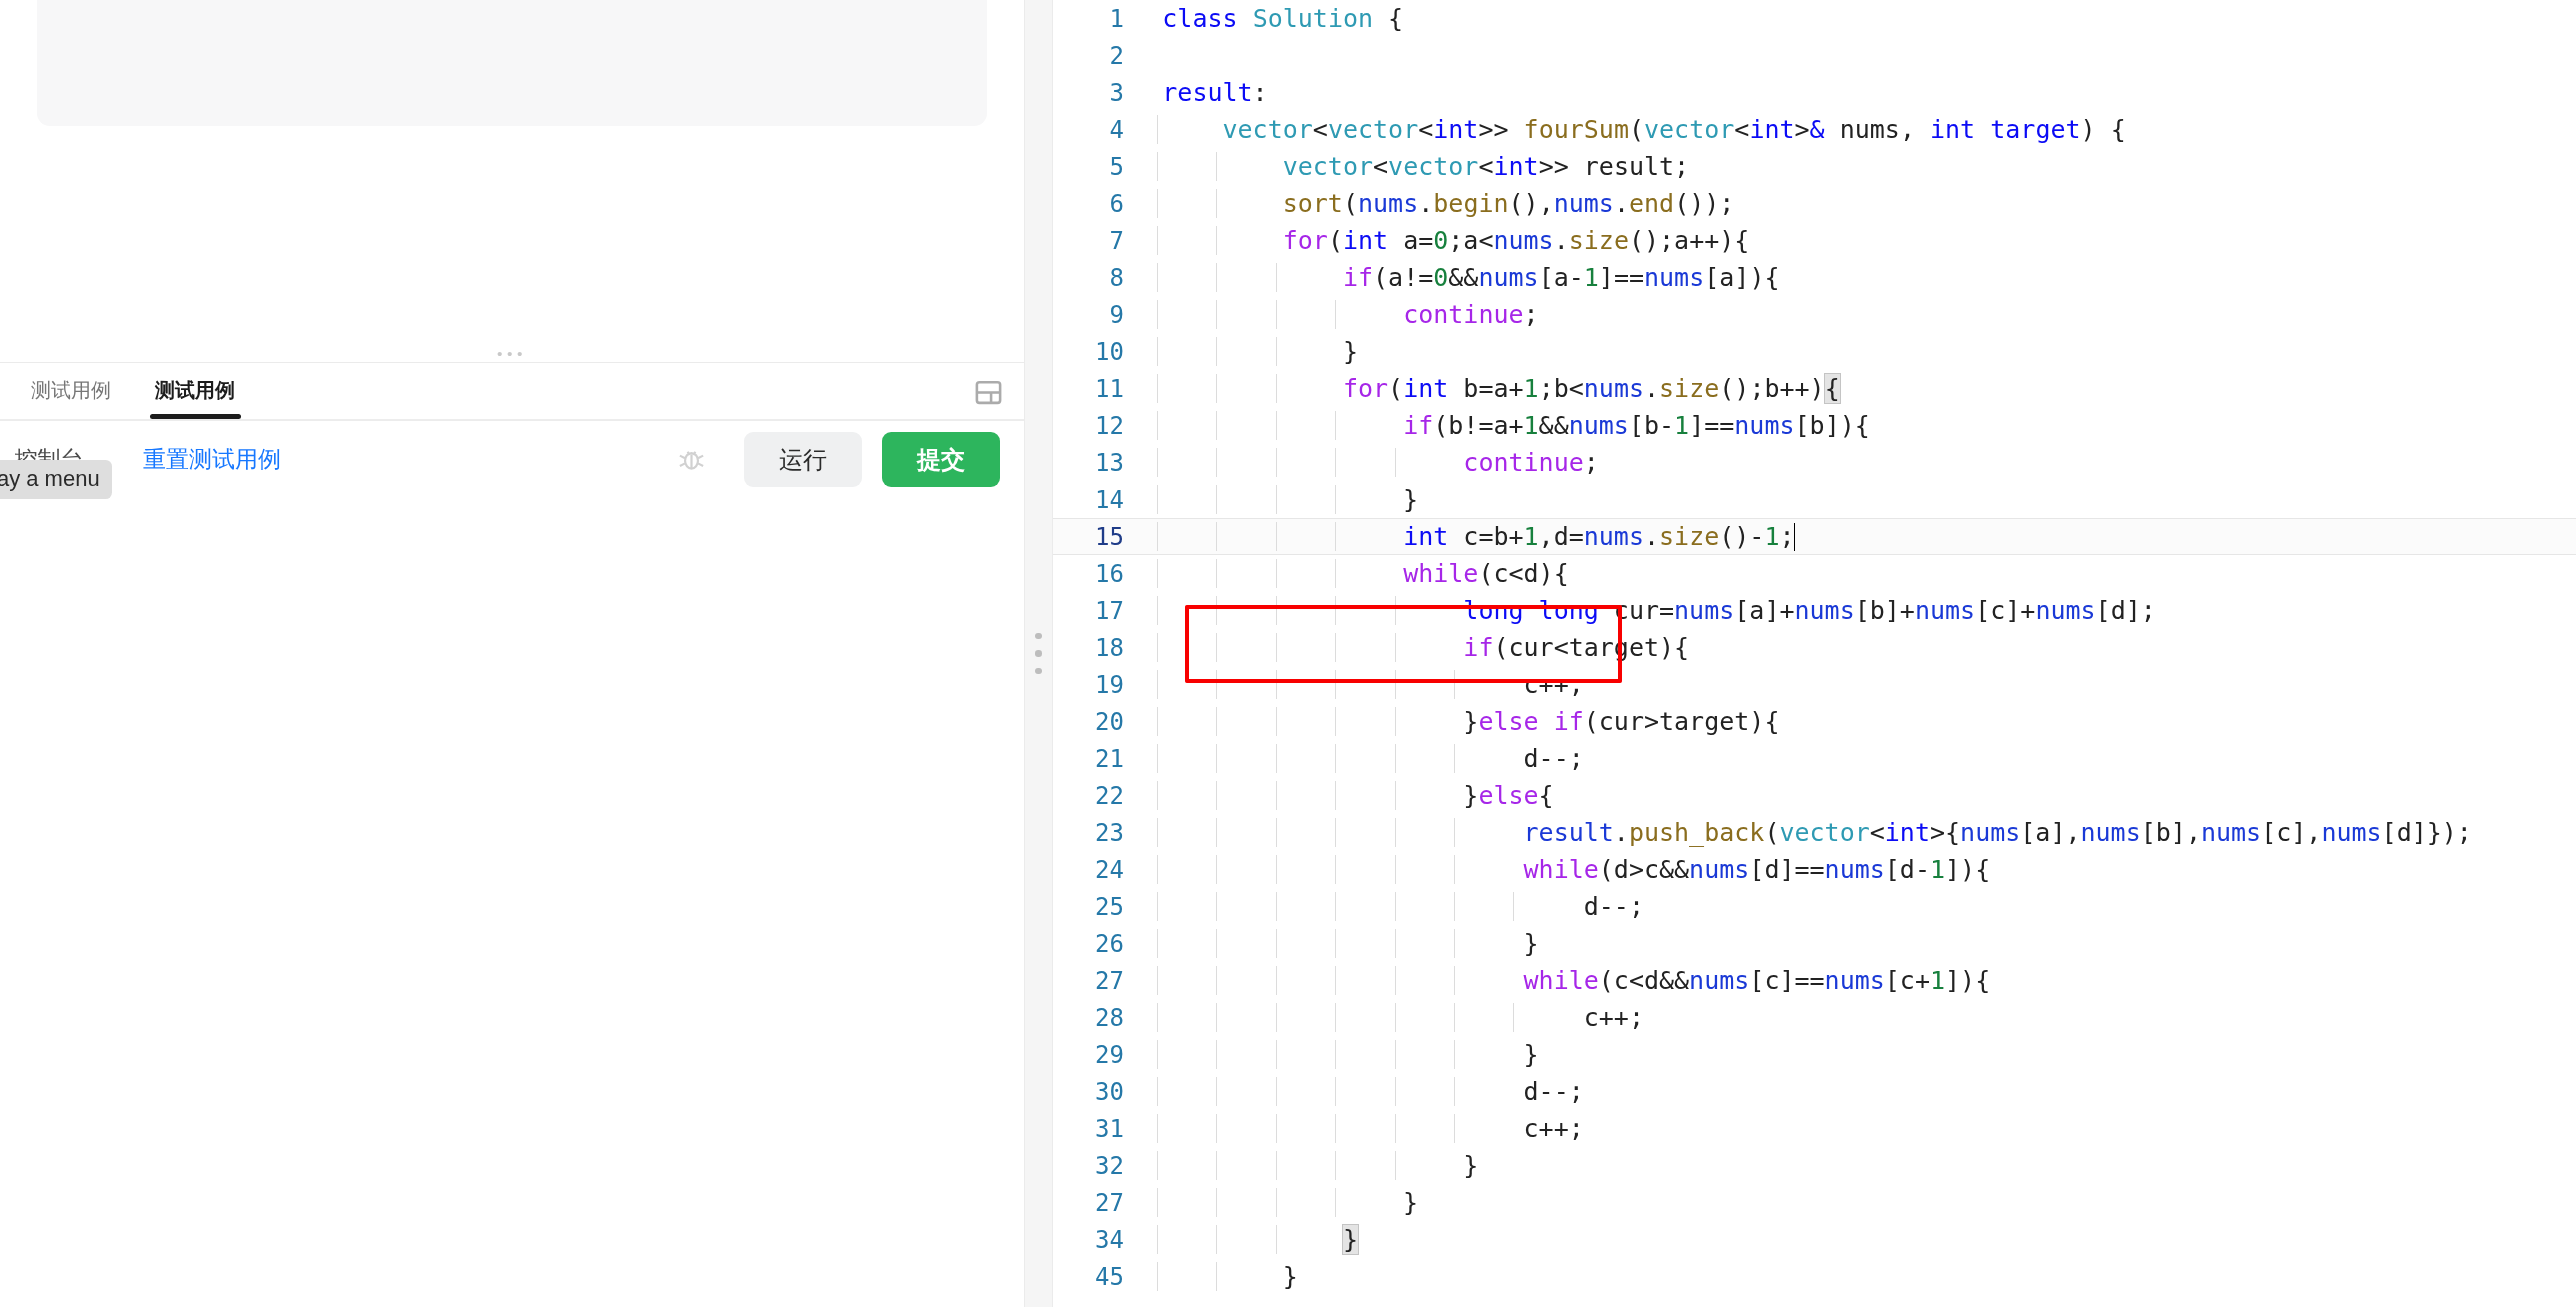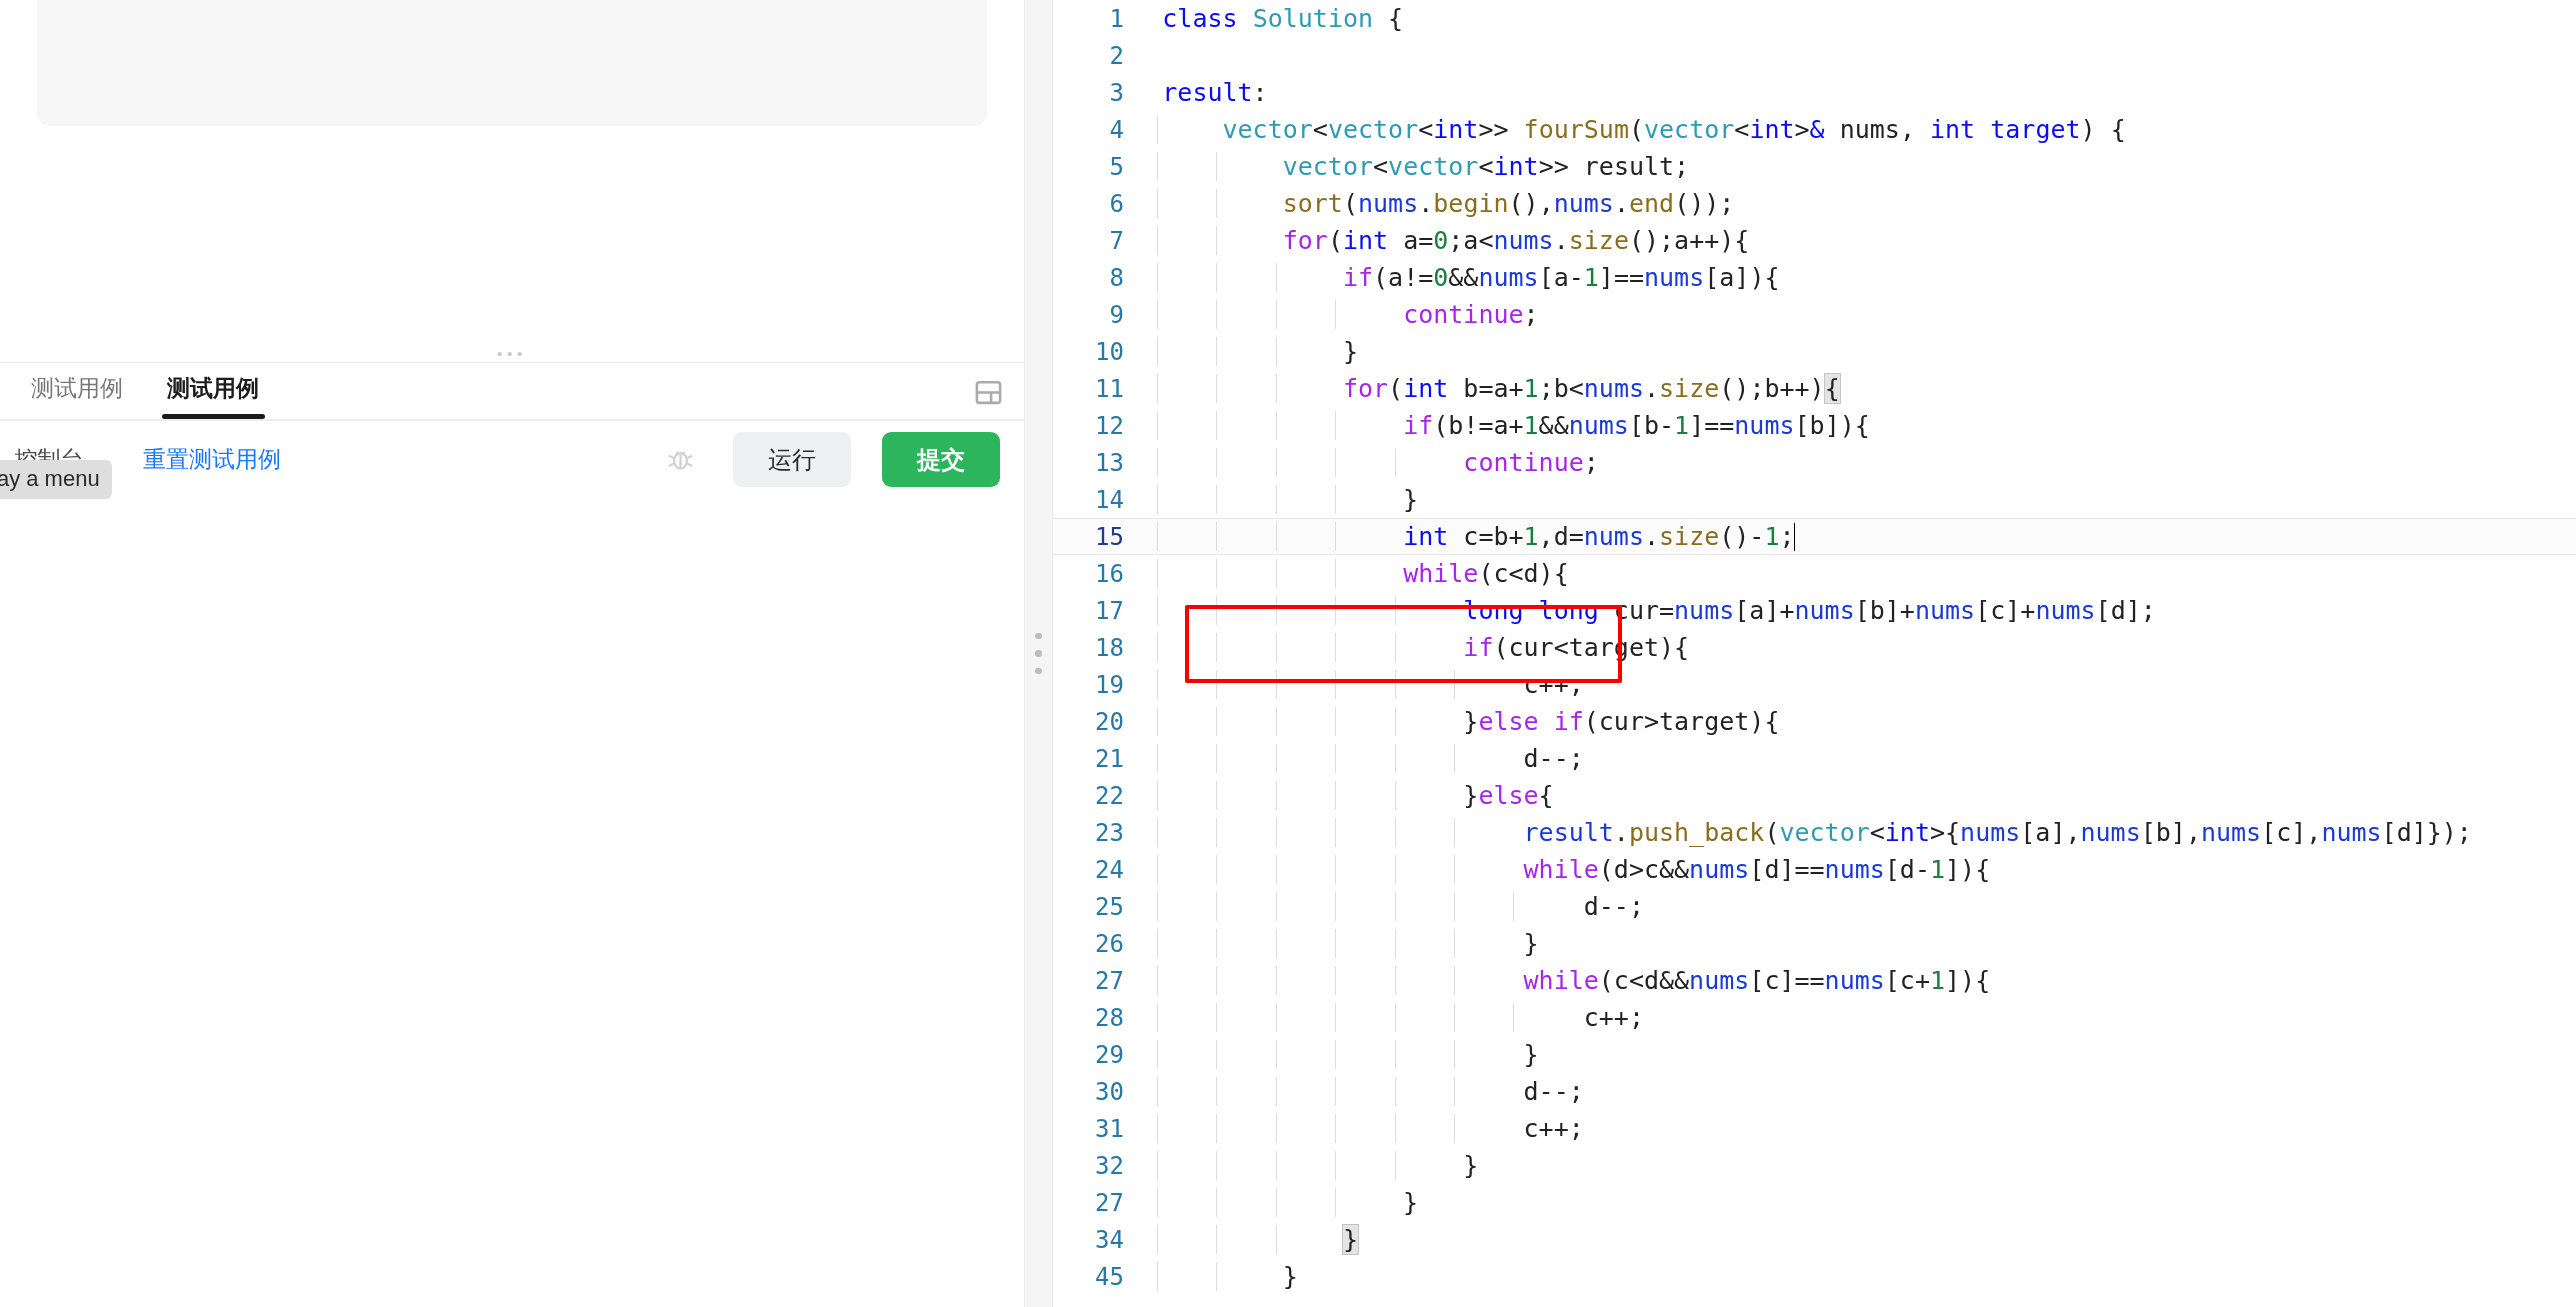--- a/index.html
+++ b/index.html
@@ -82,21 +82,21 @@
     height: 57px;
     display: flex;
     align-items: flex-end;
     padding: 0 20px 0 9.1px;
     border-bottom: 0.9px solid #ededed;
     background: #ffffff;
     flex: none;
   }
   .tab {
     position: relative;
-    font-size: 23px;
+    font-size: 20px;
     color: #767676;
     padding: 0 22px 14.6px 22px;
     cursor: pointer;
     font-family: "Liberation Sans", "DejaVu Sans", sans-serif;
   }
   .tab.active { color: #1c1c1c; font-weight: 600; }
   .tab.active::after {
     content: "";
     position: absolute;
     left: 16.5px; right: 16.5px; bottom: 0;
@@ -164,21 +164,21 @@
   }
   .ab-spacer { flex: 1; }
   .bug-icon { width: 31px; height: 31px; opacity: .45; cursor: pointer; margin-right: 37px; }
   .btn {
     border: none; border-radius: 9.1px;
     font-size: 24px; cursor: pointer;
     padding: 0 35px; height: 55px;
     font-family: "Liberation Sans", "DejaVu Sans", sans-serif;
   }
   .btn-run { background: #eff0f1; color: #2b2b2b; margin-right: 20px; }
-  .btn-submit { background: #2db55d; color: #ffffff; font-weight: 600; margin-left: 11px; }
+  .btn-submit { background: #2db55d; color: #ffffff; font-weight: 600; }
 
   
   .tooltip {
     position: absolute;
     left: -44px;
     bottom: 0;
     background: #dedede;
     color: #2a2a2a;
     border-radius: 6.4px;
     padding: 6.4px 12.8px;

